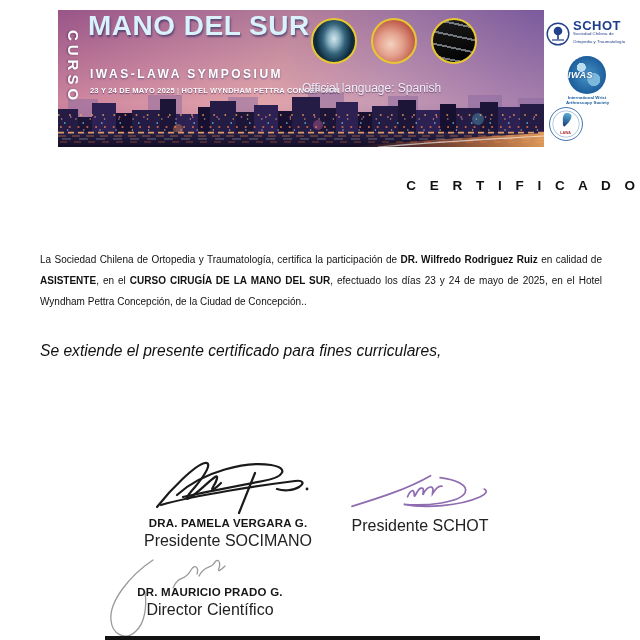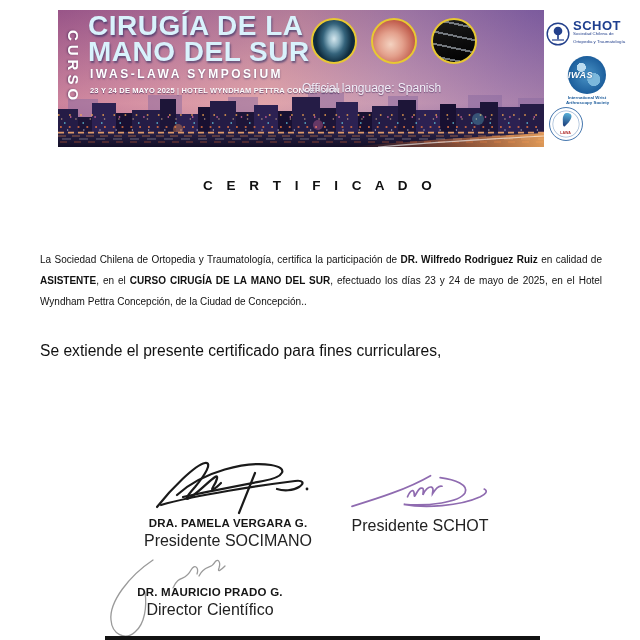--- a/index.html
+++ b/index.html
@@ -63,25 +63,25 @@
     text-align:center; transform:scale(.55); transform-origin:center top; width:76px; white-space:nowrap; }
   .logo-lawa {
     position:absolute; left:549px; top:107px; width:34px; height:34px; border-radius:50%;
     border:1.5px solid #4a7ab0; box-sizing:border-box;
     box-shadow:inset 0 0 0 2.5px #fff, inset 0 0 0 3.2px rgba(74,122,176,.55);
     display:flex; flex-direction:column; align-items:center; justify-content:center;
   }
   .lawa-map { width:14px; height:18px; }
   .lawa-acronym { font-size:8px; line-height:6px; font-weight:bold; color:#b03030; transform:scale(.45); }
   
-  .cert-title { position:absolute; left:0; right:0; top:178px; text-align:center;
+  .cert-title { position:absolute; left:0; right:0; top:178px; text-align:right;
     font-size:13.5px; font-weight:bold; letter-spacing:5px; color:#111; }
   .cert-par { position:absolute; left:40px; width:562px; top:239px;
     font-size:10px; line-height:21px; text-align:justify; color:#111; }
-  .cert-closing { position:absolute; left:40px; top:342px; font-size:15.6px; color:#111; }
+  .cert-closing { position:absolute; left:40px; top:342px; font-size:15.6px; color:#111;font-style:italic; }
   
   .sig-block { position:absolute; text-align:center; }
   .sig-name { font-size:11.5px; font-weight:700; color:#161616; letter-spacing:.2px; }
   .sig-role { font-size:16px; font-weight:400; color:#222; margin-top:3px; }
   .sig-block.pamela { left:128px; top:455px; width:200px; }
   .sig-block.jorge  { left:330px; top:468px; width:180px; }
   .sig-block.mauricio { left:120px; top:586px; width:180px; }
   .sig-svg { display:block; margin:0 auto; }
   .sig3-wrap { position:absolute; left:95px; top:558px; width:150px; height:85px; pointer-events:none; }
   
@@ -158,21 +158,20 @@
     <line x1="4" y1="50" x2="486" y2="50" stroke="#ffffff" stroke-width="1" stroke-dasharray="9 8" opacity=".35"></line>
     <line x1="2" y1="53" x2="486" y2="53" stroke="#ff7030" stroke-width="1.2" stroke-dasharray="7 7" opacity=".45"></line>
 
     <path d="M290,58 C350,52 430,47 486,44 L486,58 Z" fill="url(#trail)" opacity=".85"></path>
     <path d="M320,58 C380,53 450,49 486,47" stroke="#ffffff" stroke-width="1.2" fill="none" opacity=".6"></path>
   </svg>
 
   <div class="curso">CURSO</div>
 
   <div class="banner-title">
-    <div>CIRUGÍA DE LA</div>
     <div>MANO DEL SUR</div>
   </div>
 
   <div class="banner-subtitle">IWAS-LAWA SYMPOSIUM</div>
 
   <div class="banner-badge">
     <span class="dates">23 Y 24 DE MAYO 2025</span>
     <span>|</span>
     <span class="venue">HOTEL WYNDHAM PETTRA CONCEPCIÓN</span>
   </div>

